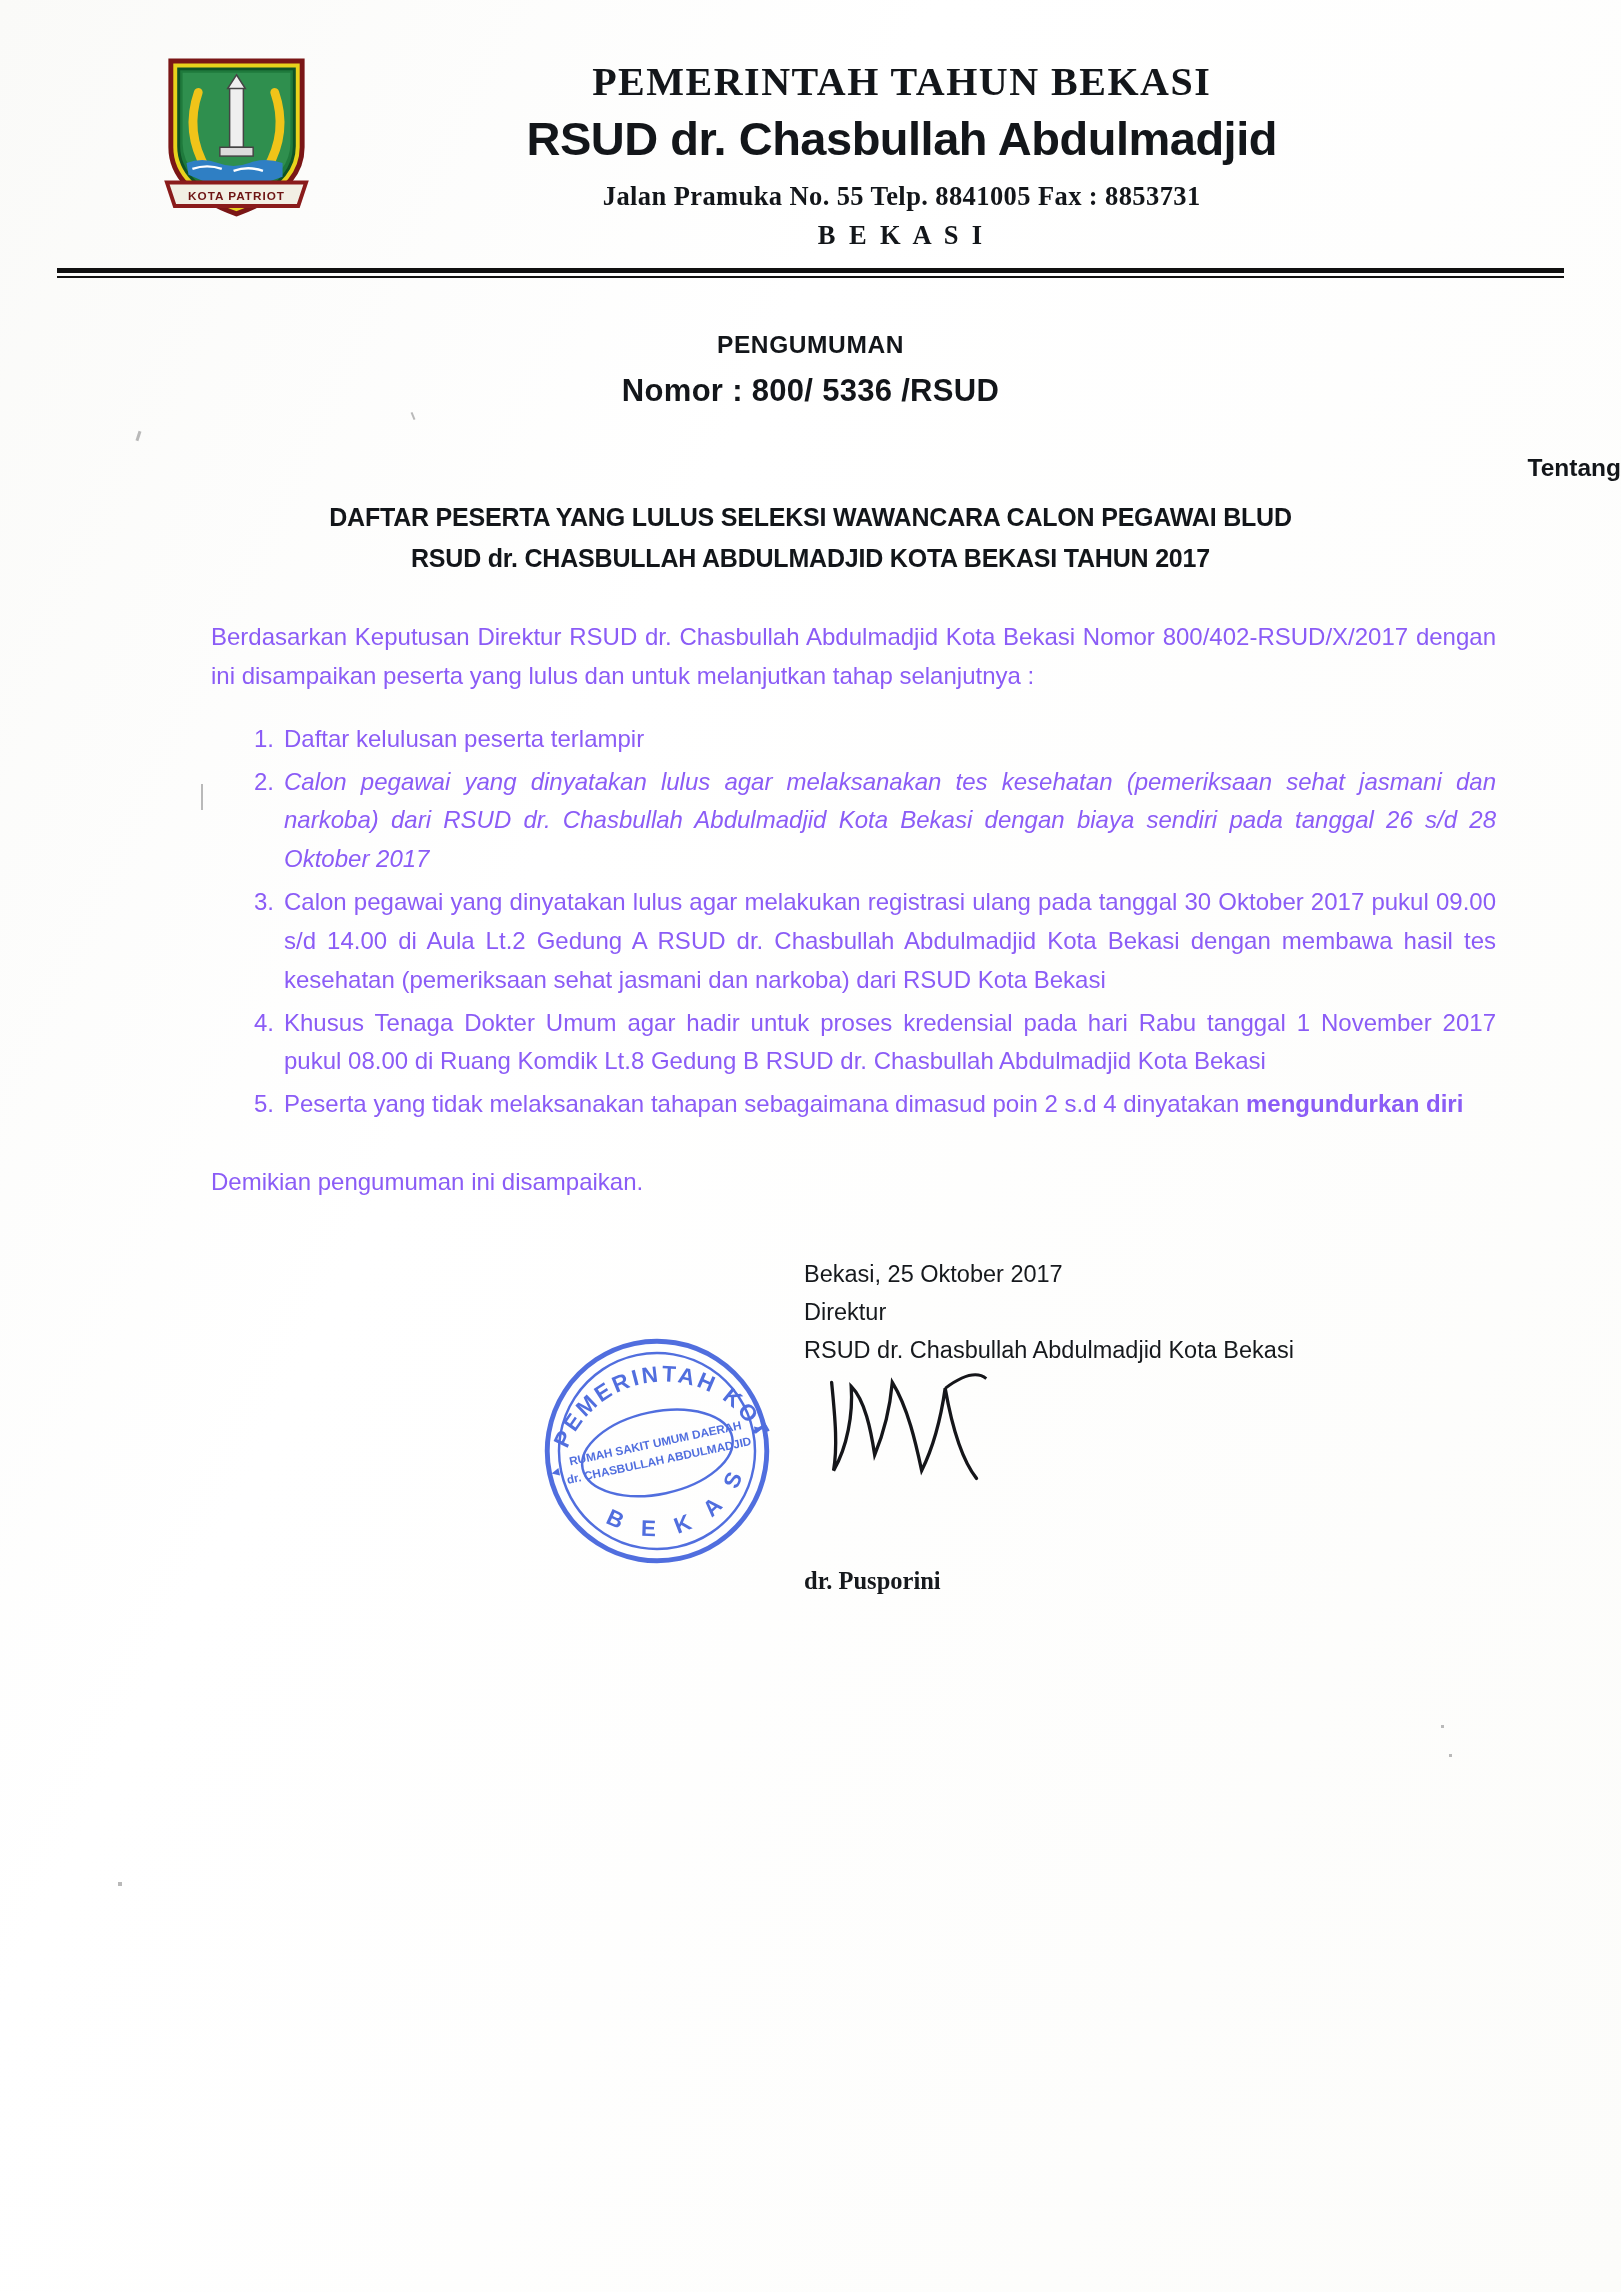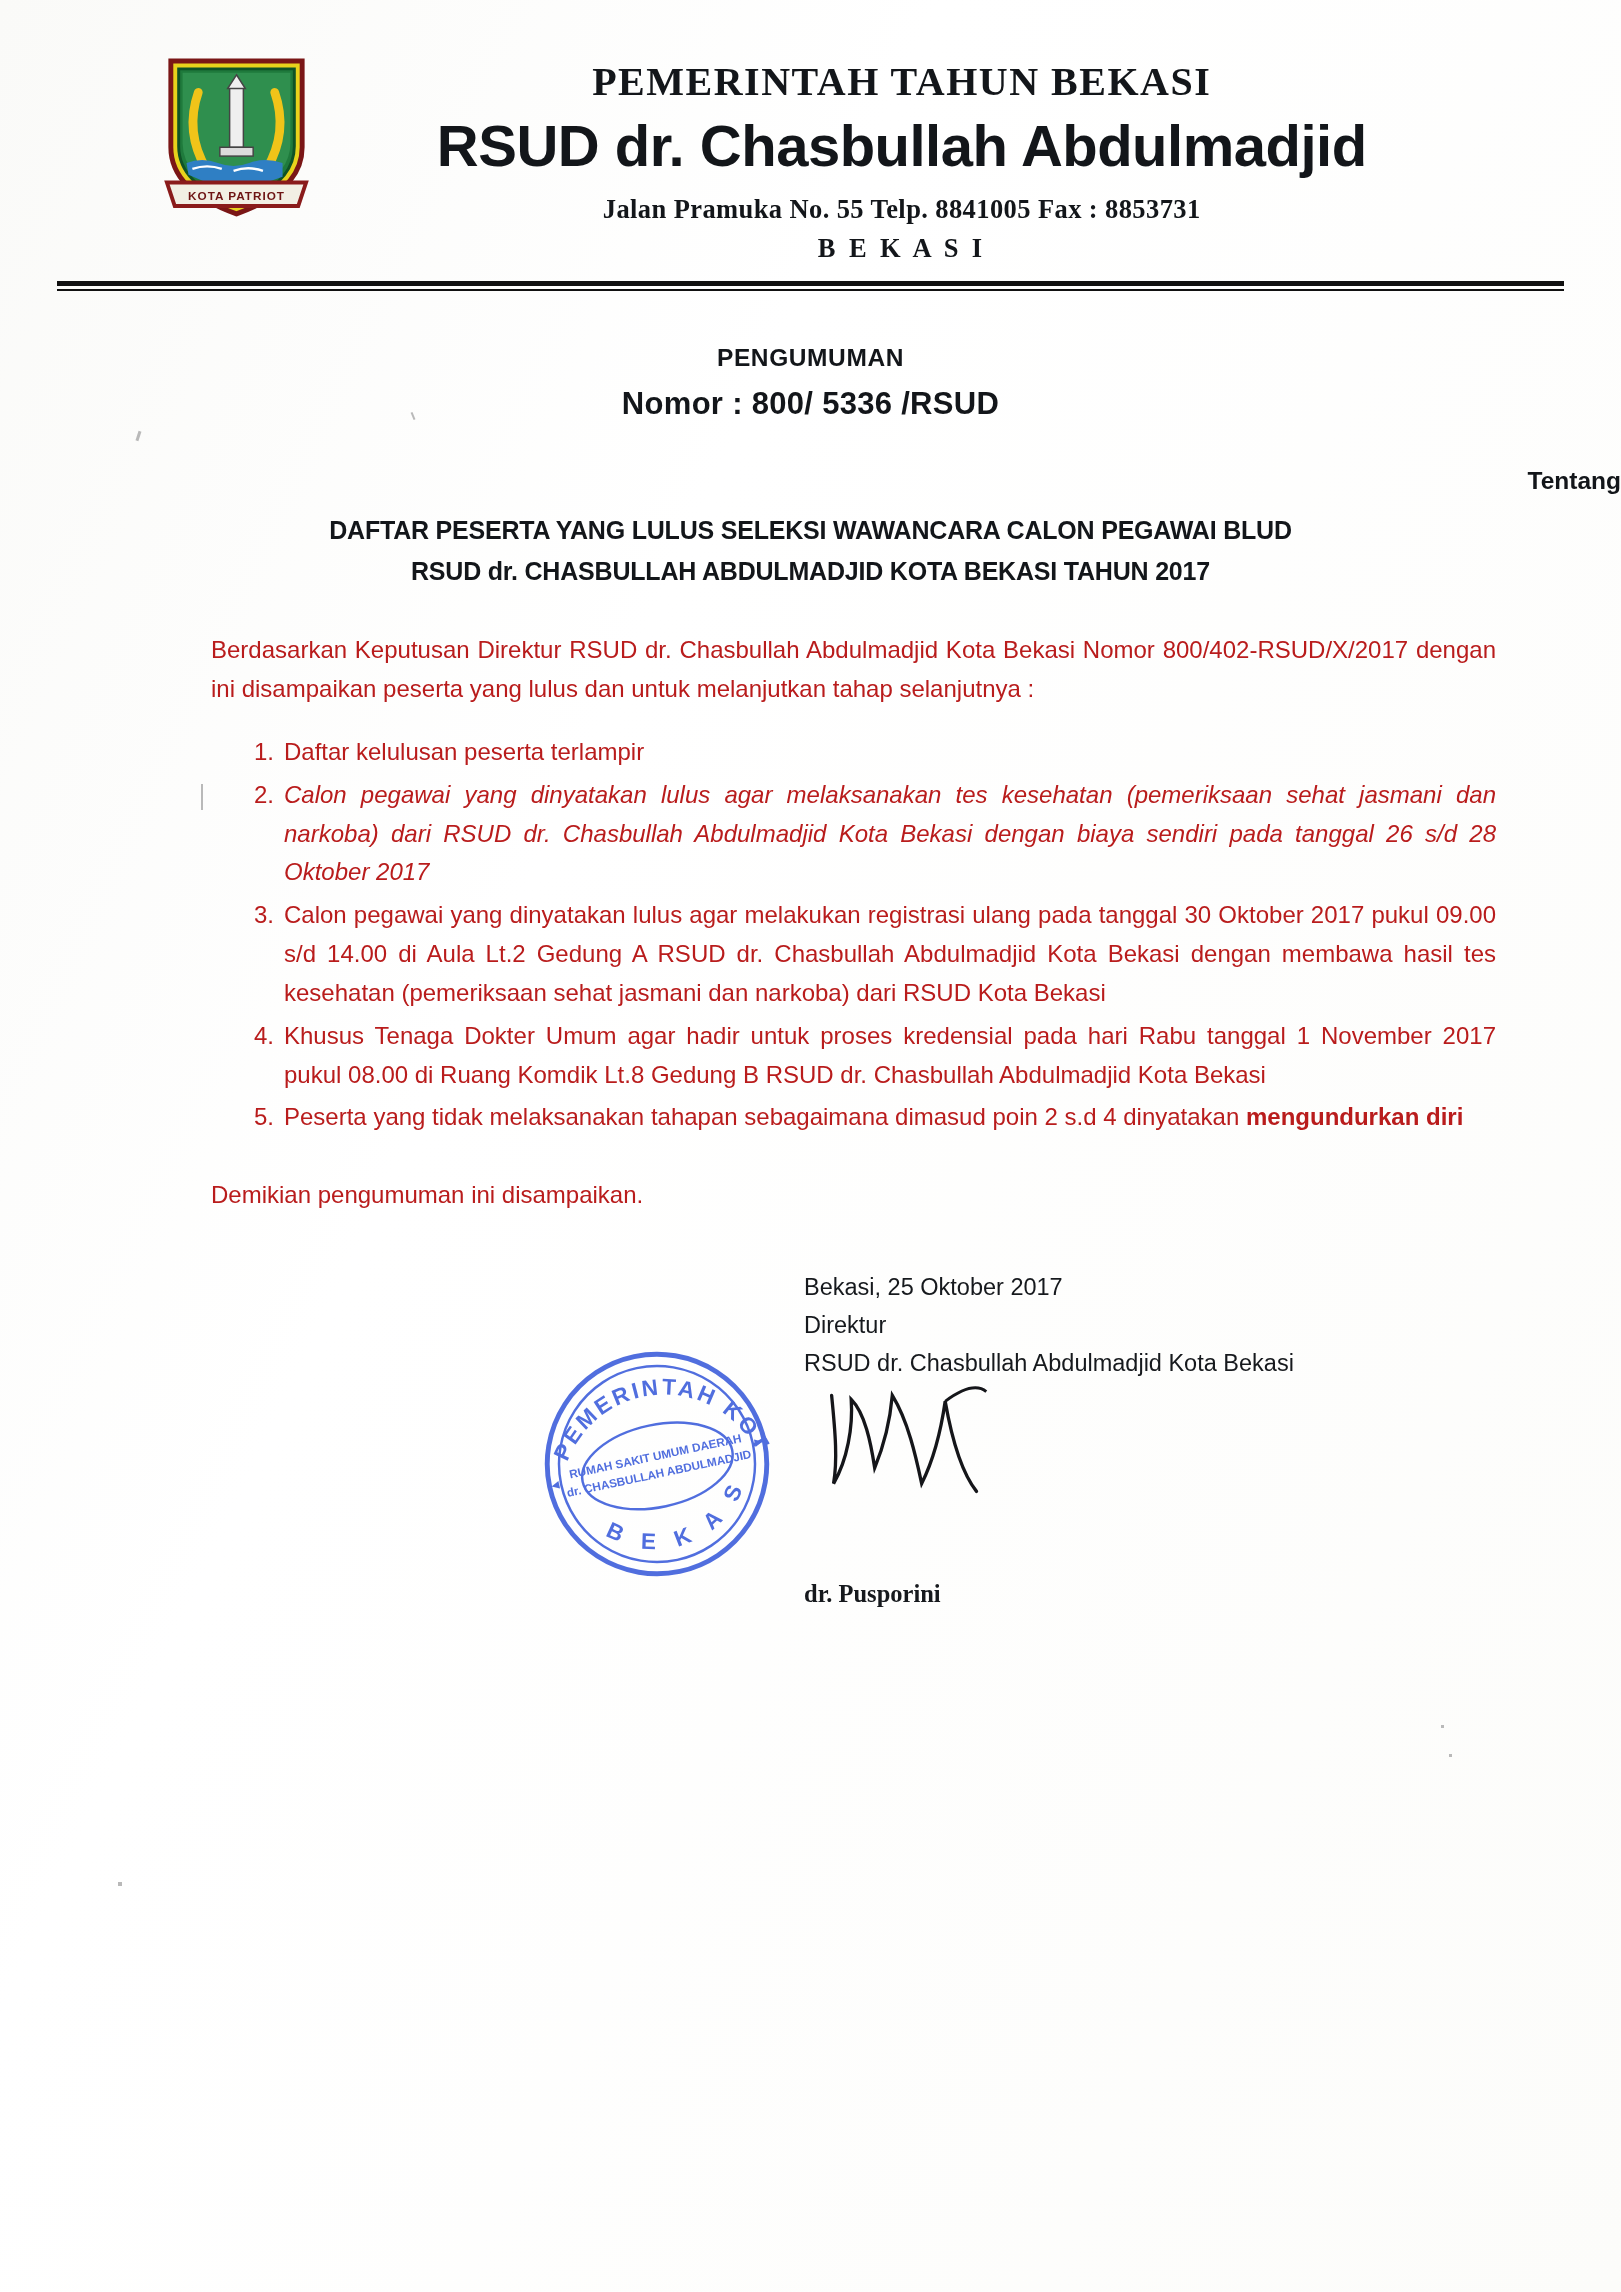--- a/index.html
+++ b/index.html
@@ -54,21 +54,21 @@
     font-family: "Liberation Serif", serif;
     font-weight: bold;
     font-size: 40px;
     letter-spacing: 1.5px;
     line-height: 1.15;
     margin-top: 11.8px;
   }
   .head-line2 {
     font-family: "Liberation Sans", sans-serif;
     font-weight: bold;
-    font-size: 58px;
+    font-size: 47px;
     letter-spacing: -0.5px;
     line-height: 1.2;
     margin-top: 5.9px;
   }
   .head-line3 {
     font-family: "Liberation Serif", serif;
     font-weight: bold;
     font-size: 26.5px;
     letter-spacing: 0.4px;
     margin-top: 13.7px;
@@ -106,21 +106,21 @@
   .t-sub1 { font-size: 25px; margin-top: 21.6px; letter-spacing: -0.2px; }
   .t-sub2 { font-size: 25px; margin-top: 11.8px; letter-spacing: -0.2px; }
 
   
   .body-wrap {
     margin: 45px 125px 16px 211px;
     font-family: "Liberation Sans", sans-serif;
     font-size: 24px;
     line-height: 1.62;
     text-align: justify;
-    color: #b91c1c;
+    color: #8b5cf6;
   }
   .para-intro { text-align: justify; }
   ol.main-list {
     margin: 5.9px 0 0 0;
     padding-left: 73px;
     list-style: none;
     counter-reset: itm;
   }
   ol.main-list > li {
     position: relative;

